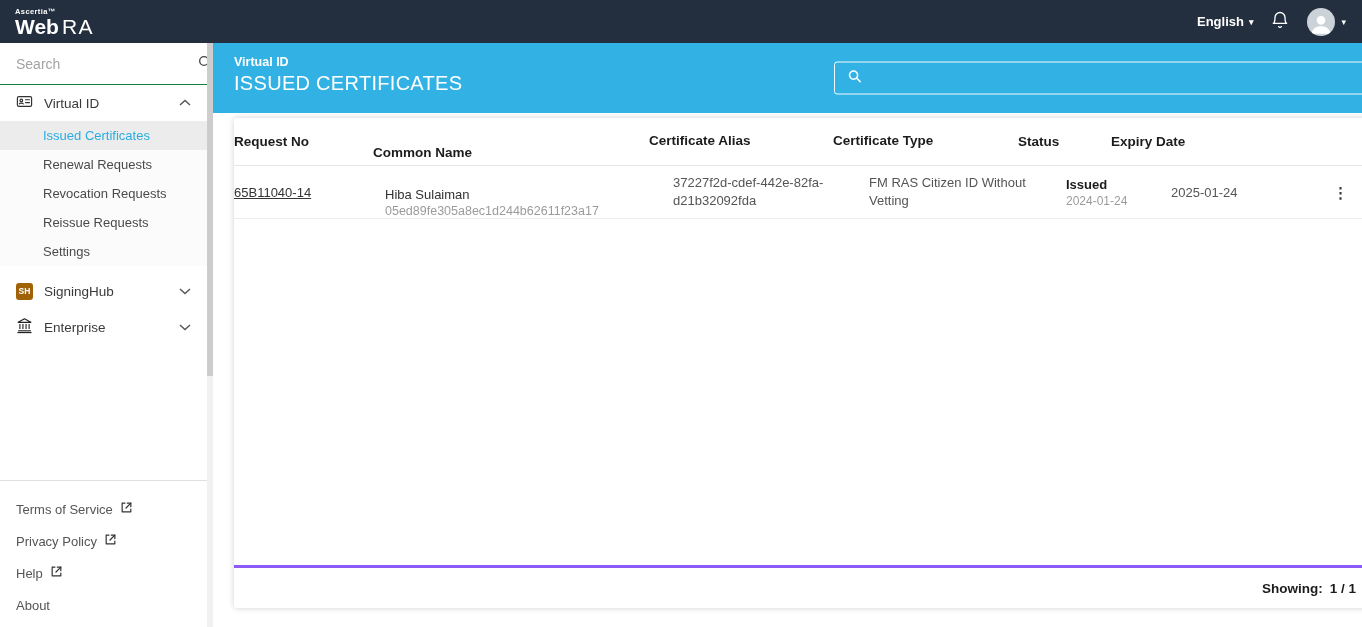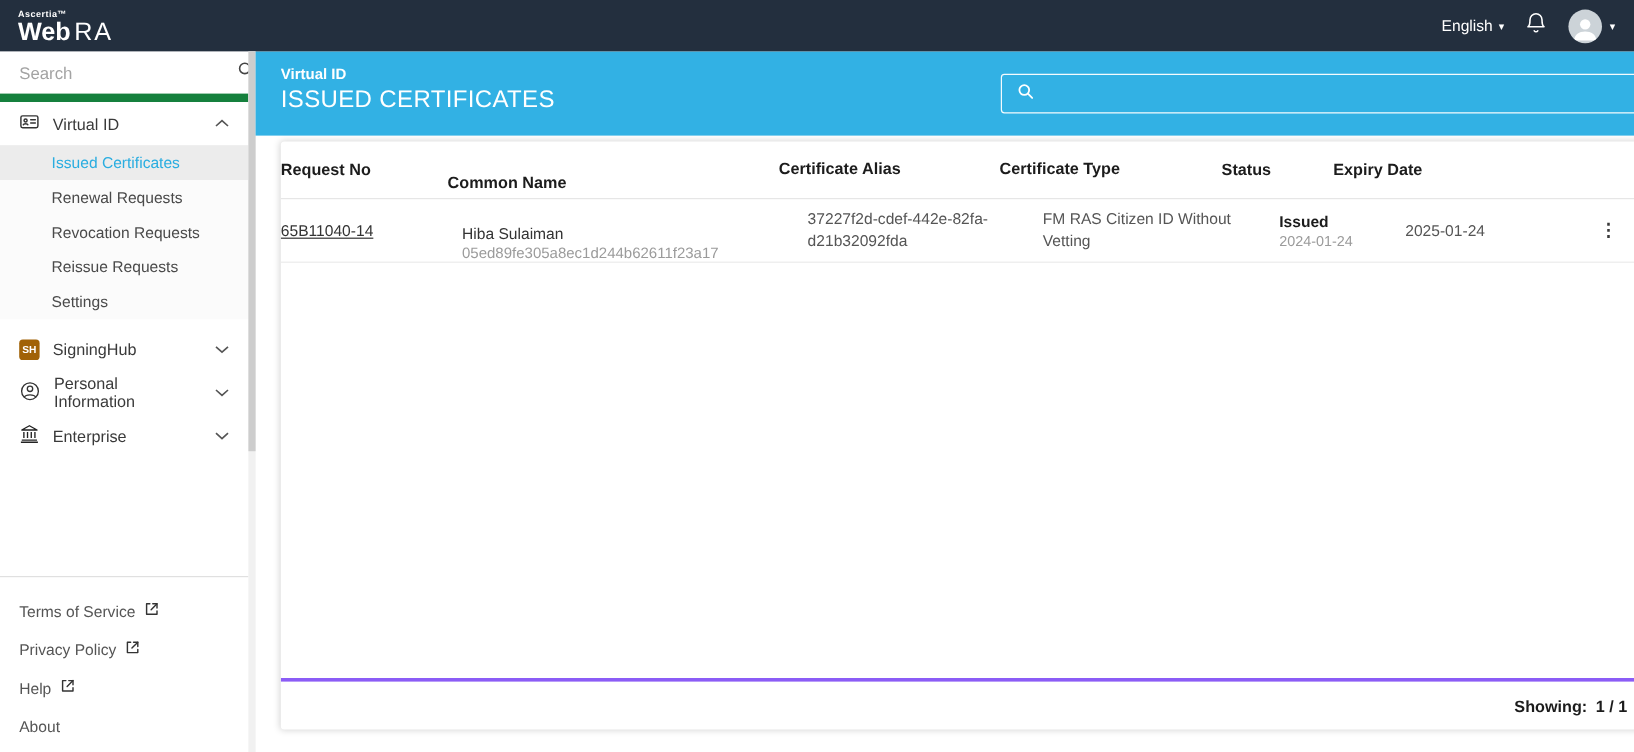--- a/index.html
+++ b/index.html
@@ -12,32 +12,32 @@
   .topbar {
     height:43px; background:#232f3e; display:flex; align-items:center;
     justify-content:space-between; padding:0 16px 0 15px;
   }
   .brand { color:#fff; line-height:1; padding-top:2px; }
   .brand-top { font-size:7.5px; font-weight:bold; letter-spacing:.4px; display:block; margin-bottom:1px; }
   .brand-main { font-size:21px; }
   .brand-main .b { font-weight:bold; }
   .brand-main .l { font-weight:300; letter-spacing:1.5px; margin-left:3px; }
   .topbar-right { display:flex; align-items:center; gap:17px; }
-  .lang { color:#fff; font-size:13px; display:flex; align-items:center; gap:5px; cursor:pointer; }
+  .lang { color:#fff; font-size:13px; display:flex; align-items:center; gap:5px; cursor:pointer;font-weight:bold; }
   .caret { font-size:9px; color:#fff; }
   .bell { display:flex; cursor:pointer; }
   .avatar-wrap { display:flex; align-items:center; gap:6px; cursor:pointer; }
   .avatar { width:28px; height:28px; border-radius:50%; background:#ccd3d8; overflow:hidden; display:flex; align-items:flex-end; justify-content:center; }
   
   .shell { display:flex; height:584px; }
   
   .sidebar { width:213px; position:relative; display:flex; flex-direction:column; background:#fff; }
   .sb-scrollbar { position:absolute; right:0; top:0; bottom:0; width:6px; background:#f1f1f1; }
   .sb-thumb { position:absolute; top:0; right:0; width:6px; height:57%; background:#cdcdcd; }
-  .sb-search { height:42px; display:flex; align-items:center; padding:0 16px; border-bottom:7px solid #15803d; margin-right:6px; }
+  .sb-search { height:42px; display:flex; align-items:center; padding:0 16px; border-bottom:1px solid #15803d; margin-right:6px; }
   .sb-search input { flex:1; border:none; outline:none; font-size:14px; color:#333; font-family:inherit; background:transparent; }
   .sb-search input::placeholder { color:#a3a3a3; }
   .nav-item { height:36px; display:flex; align-items:center; gap:11px; padding:0 16px; font-size:13.5px; color:#3a3a3a; cursor:pointer; margin-right:6px; }
   .nav-item .chev { margin-left:auto; display:flex; }
   .submenu { background:#fbfbfb; margin-right:6px; }
   .submenu-item { height:29px; display:flex; align-items:center; padding-left:43px; font-size:13px; color:#4a4a4a; cursor:pointer; }
   .submenu-item.active { background:#ececec; color:#2aade0; }
   .sh-badge { width:17px; height:17px; border-radius:3px; background:#a16207; color:#fff; font-size:8.5px; font-weight:bold; display:flex; align-items:center; justify-content:center; }
   .sb-spacer { flex:1; }
   .sb-footer { border-top:1px solid #e0e0e0; margin-right:6px; padding:12px 0 6px; }
@@ -148,35 +148,20 @@
     <div class="nav-item" style="margin-top:7px;">
       <span class="sh-badge">SH</span>
       <span>SigningHub</span>
       <span class="chev">
         <svg width="12" height="8" viewBox="0 0 12 8" fill="none" stroke="#555" stroke-width="1.4">
             <polyline points="1,2 6,6.5 11,2"></polyline>
           </svg>
       </span>
     </div>
 
-    <div class="nav-item">
-      <span>
-        <svg width="18" height="18" viewBox="0 0 24 24" fill="none" stroke="#333" stroke-width="1.5" stroke-linecap="round">
-            <circle cx="12" cy="12" r="9.3"></circle>
-            <circle cx="12" cy="9.3" r="3"></circle>
-            <path d="M5.8 18.6c1.5-3.4 10.9-3.4 12.4 0"></path>
-          </svg>
-      </span>
-      <span>Personal Information</span>
-      <span class="chev">
-        <svg width="12" height="8" viewBox="0 0 12 8" fill="none" stroke="#555" stroke-width="1.4">
-            <polyline points="1,2 6,6.5 11,2"></polyline>
-          </svg>
-      </span>
-    </div>
 
     <div class="nav-item">
       <span>
         <svg width="17" height="17" viewBox="0 0 24 24" fill="none" stroke="#222" stroke-width="1.6" stroke-linejoin="round">
             <path d="M12 2.5 3 7.5h18z"></path>
             <line x1="5.5" y1="10" x2="5.5" y2="17"></line>
             <line x1="9.8" y1="10" x2="9.8" y2="17"></line>
             <line x1="14.2" y1="10" x2="14.2" y2="17"></line>
             <line x1="18.5" y1="10" x2="18.5" y2="17"></line>
             <line x1="3" y1="19.5" x2="21" y2="19.5"></line>

